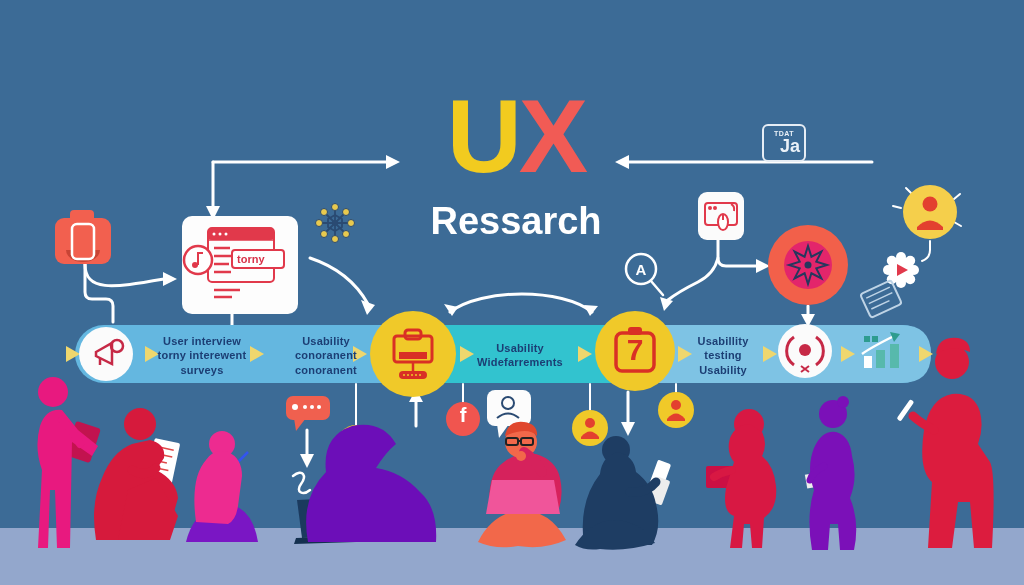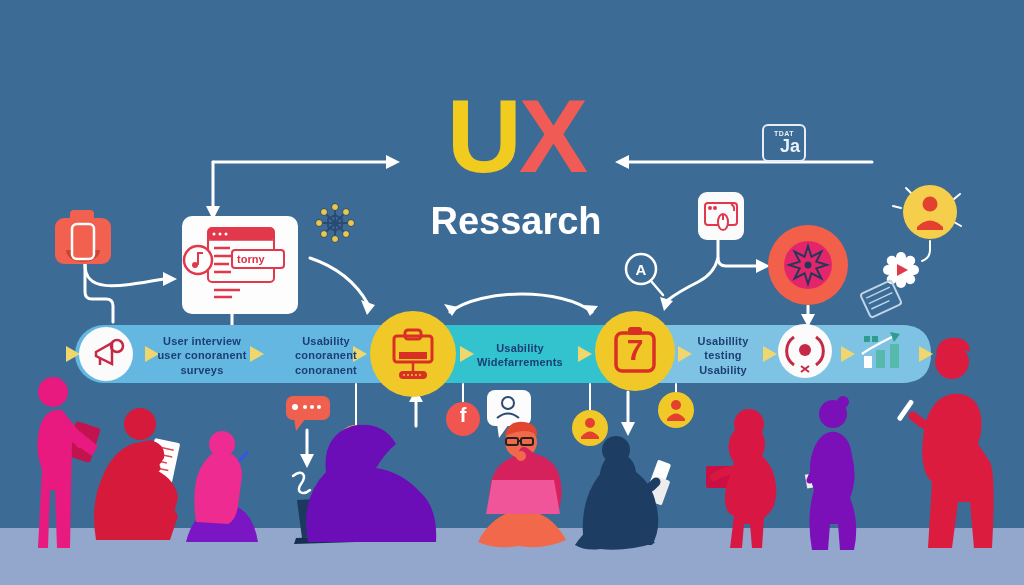--- a/index.html
+++ b/index.html
@@ -389,21 +389,21 @@
     <div class="l2">Ja</div>
   </div>
 
   <div class="overlay torny">torny</div>
   <div class="overlay magA">A</div>
   <div class="overlay num7">7</div>
   <div class="overlay fbF">f</div>
 
   <div class="overlay stageText s1">
     <div>User interview</div>
-    <div>user conoranent</div>
+    <div>torny interewent</div>
     <div>surveys</div>
   </div>
   <div class="overlay stageText s2">
     <div>Usability</div>
     <div>conoranent</div>
     <div>conoranent</div>
   </div>
   <div class="overlay stageText s3">
     <div>Usability</div>
     <div>Widefarrements</div>

